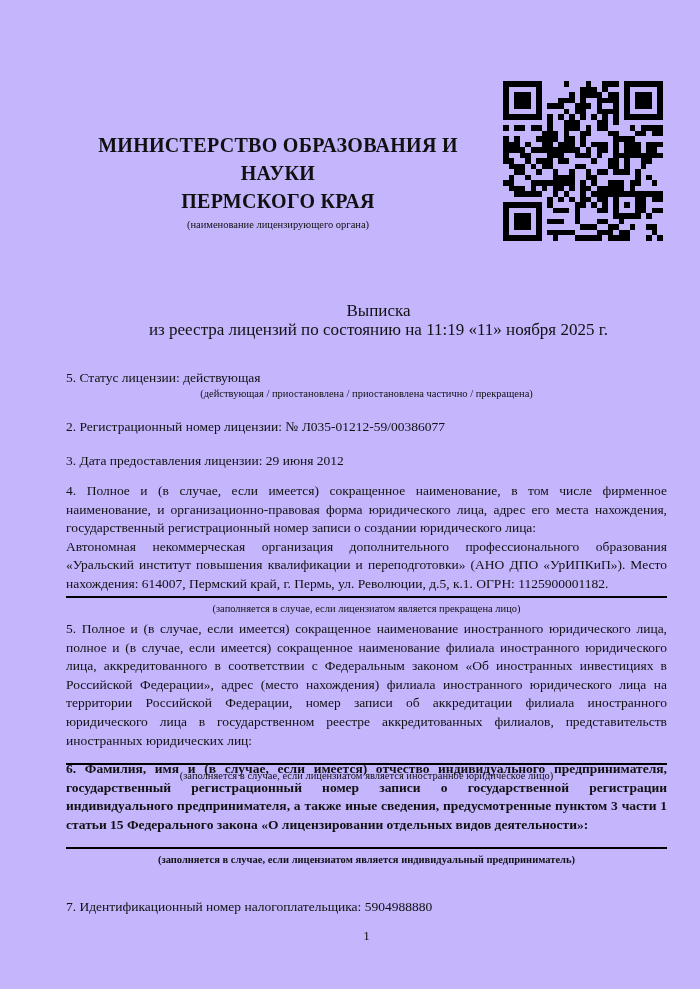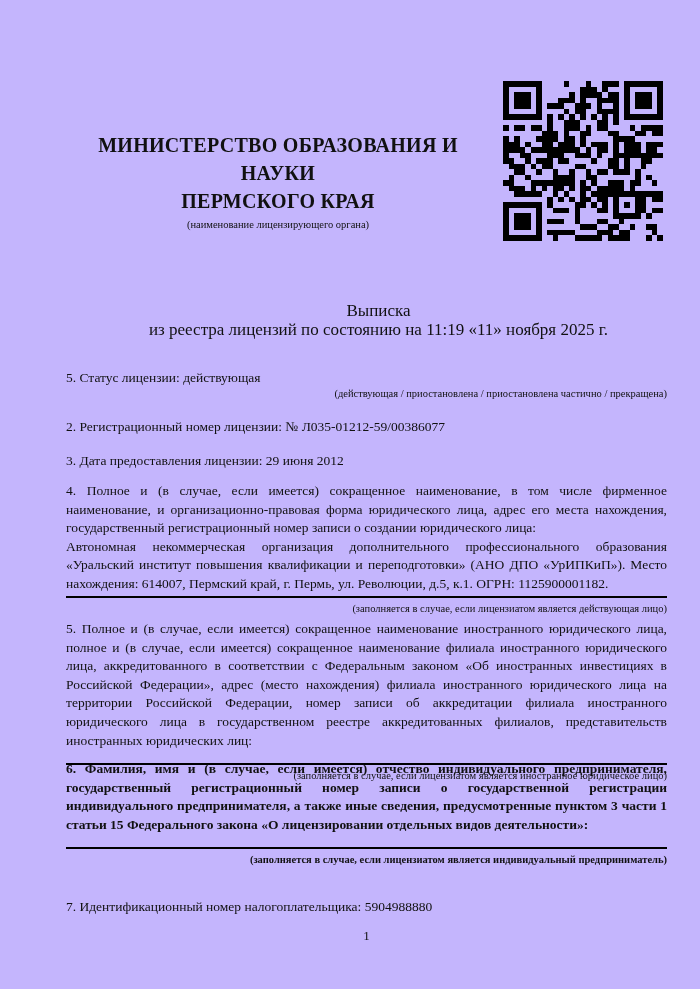--- a/index.html
+++ b/index.html
@@ -63,21 +63,21 @@
     font-size: 13.5px;
     line-height: 19px;
   }
   .para {
     text-align: justify;
     line-height: 18.6px;
   }
   .note {
     font-size: 10.5px;
     line-height: 13px;
-    text-align: right;
+    text-align: center;
   }
   .note-gap { margin-top: 4px; }
   .fill-line {
     border-top: 2px solid #000000;
     height: 0;
     width: 100%;
   }
   .fill-line.after-text { margin-top: 2px; }
   .fill-line.blank-gap  { margin-top: 13px; }
 
@@ -555,21 +555,21 @@
   </div>
 
   <div class="abs item" style="top:451px;">
     <div>3. Дата предоставления лицензии: 29 июня 2012</div>
   </div>
 
   <div class="abs item" style="top:482px;">
     <div class="para">4. Полное и (в случае, если имеется) сокращенное наименование, в том числе фирменное наименование, и организационно-правовая форма юридического лица, адрес его места нахождения, государственный регистрационный номер записи о создании юридического лица:</div>
     <div class="para">Автономная некоммерческая организация дополнительного профессионального образования «Уральский институт повышения квалификации и переподготовки» (АНО ДПО «УрИПКиП»). Место нахождения: 614007, Пермский край, г. Пермь, ул. Революции, д.5, к.1. ОГРН: 1125900001182.</div>
     <div class="fill-line after-text"></div>
-    <div class="note note-gap">(заполняется в случае, если лицензиатом является действующая лицо)</div>
+    <div class="note note-gap">(заполняется в случае, если лицензиатом является прекращена лицо)</div>
   </div>
 
   <div class="abs item" style="top:620px;">
     <div class="para">5. Полное и (в случае, если имеется) сокращенное наименование иностранного юридического лица, полное и (в случае, если имеется) сокращенное наименование филиала иностранного юридического лица, аккредитованного в соответствии с Федеральным законом «Об иностранных инвестициях в Российской Федерации», адрес (место нахождения) филиала иностранного юридического лица на территории Российской Федерации, номер записи об аккредитации филиала иностранного юридического лица в государственном реестре аккредитованных филиалов, представительств иностранных юридических лиц:</div>
     <div class="fill-line blank-gap"></div>
     <div class="note note-gap">(заполняется в случае, если лицензиатом является иностранное юридическое лицо)</div>
   </div>
 
   <div class="abs item" style="top:760px;font-weight:bold;">
     <div class="para">6. Фамилия, имя и (в случае, если имеется) отчество индивидуального предпринимателя, государственный регистрационный номер записи о государственной регистрации индивидуального предпринимателя, а также иные сведения, предусмотренные пунктом 3 части 1 статьи 15 Федерального закона «О лицензировании отдельных видов деятельности»:</div>

